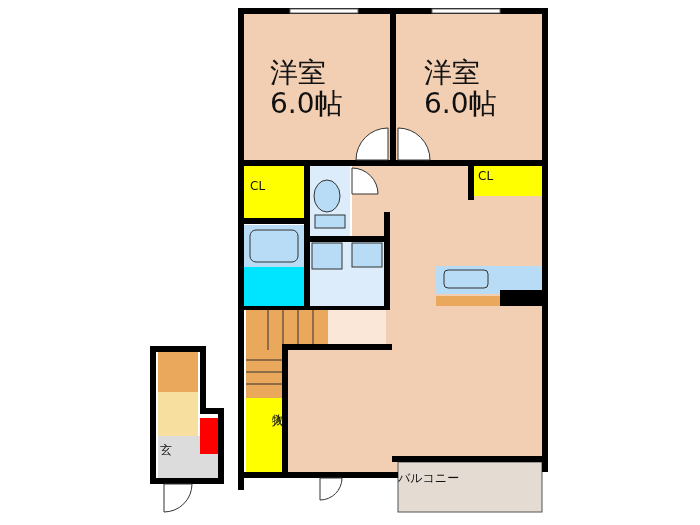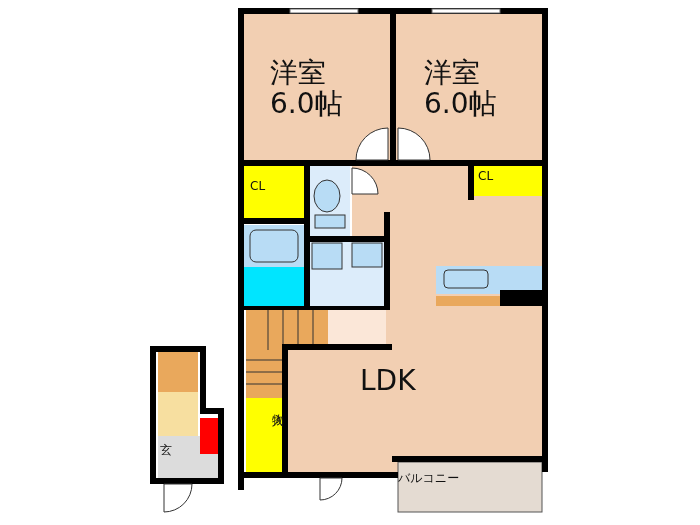--- a/index.html
+++ b/index.html
@@ -106,18 +106,17 @@
     <div>洋室</div>
     <div>6.0帖</div>
   </div>
   <div class="lbl room-lbl" style="left:424px;top:58px;width:90px;">
     <div>洋室</div>
     <div>6.0帖</div>
   </div>
   <div class="lbl small-lbl" style="left:250px;top:180px;width:48px;">CL</div>
   <div class="lbl small-lbl" style="left:478px;top:170px;width:60px;">CL</div>
   <div class="lbl room-lbl" style="left:360px;top:366px;width:110px;">
-    <div>LDK</div>
   </div>
   <div class="lbl small-lbl" style="left:248px;top:404px;width:36px;writing-mode:vertical-rl;height:60px;">物入</div>
   <div class="lbl small-lbl" style="left:160px;top:444px;width:30px;">玄</div>
   <div class="lbl small-lbl" style="left:398px;top:472px;width:148px;">バルコニー</div>
 </div>
 
 </body></html>

